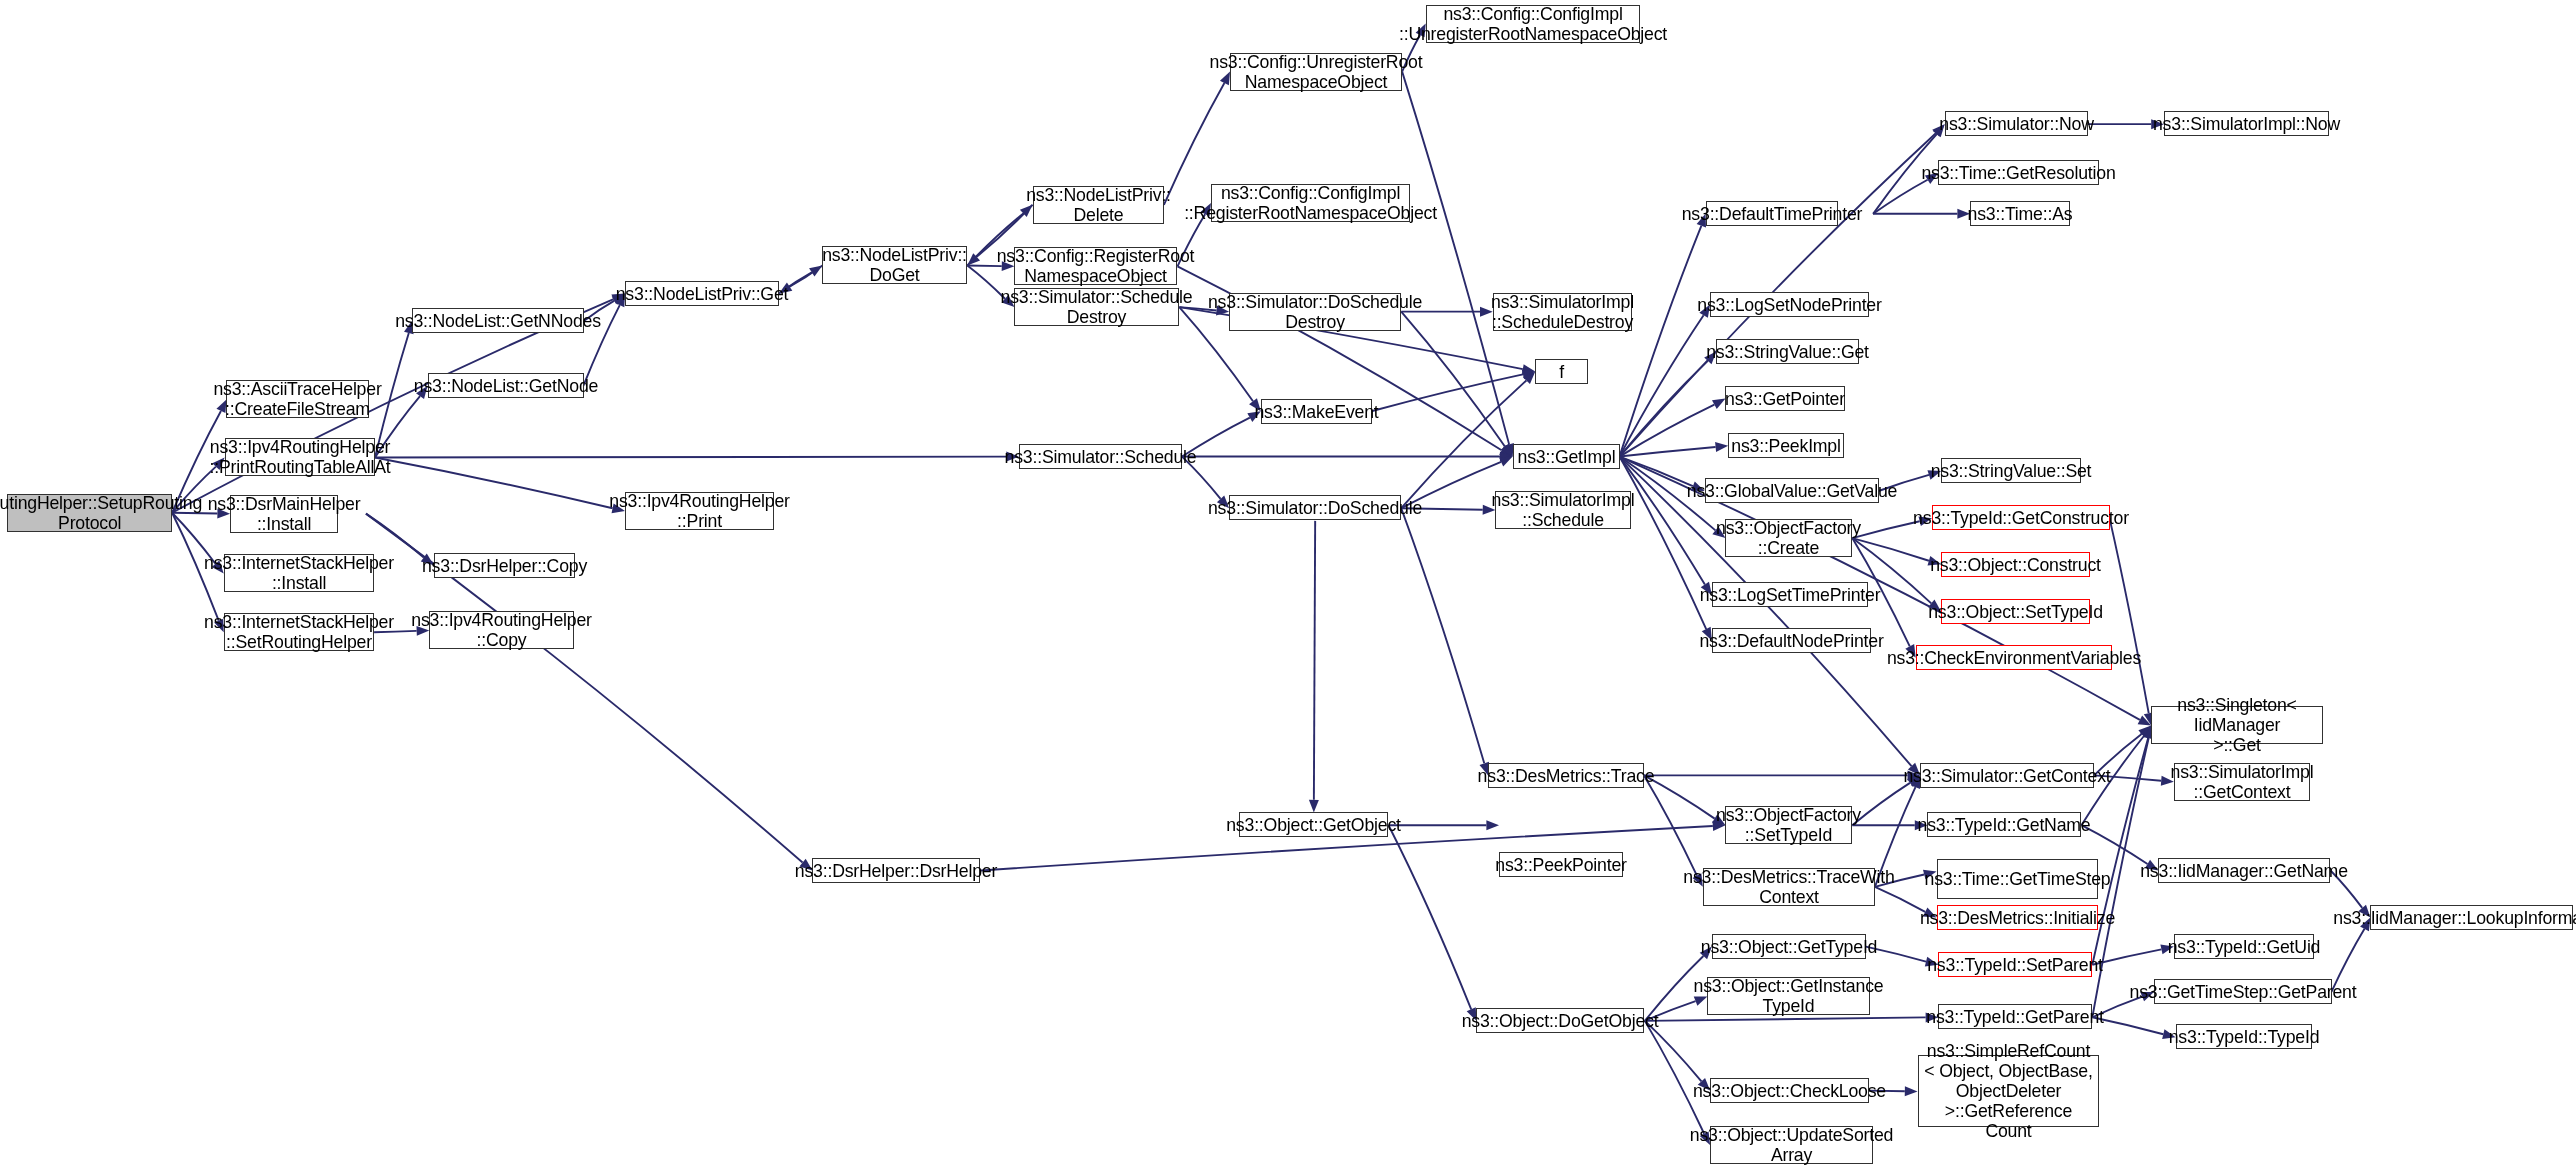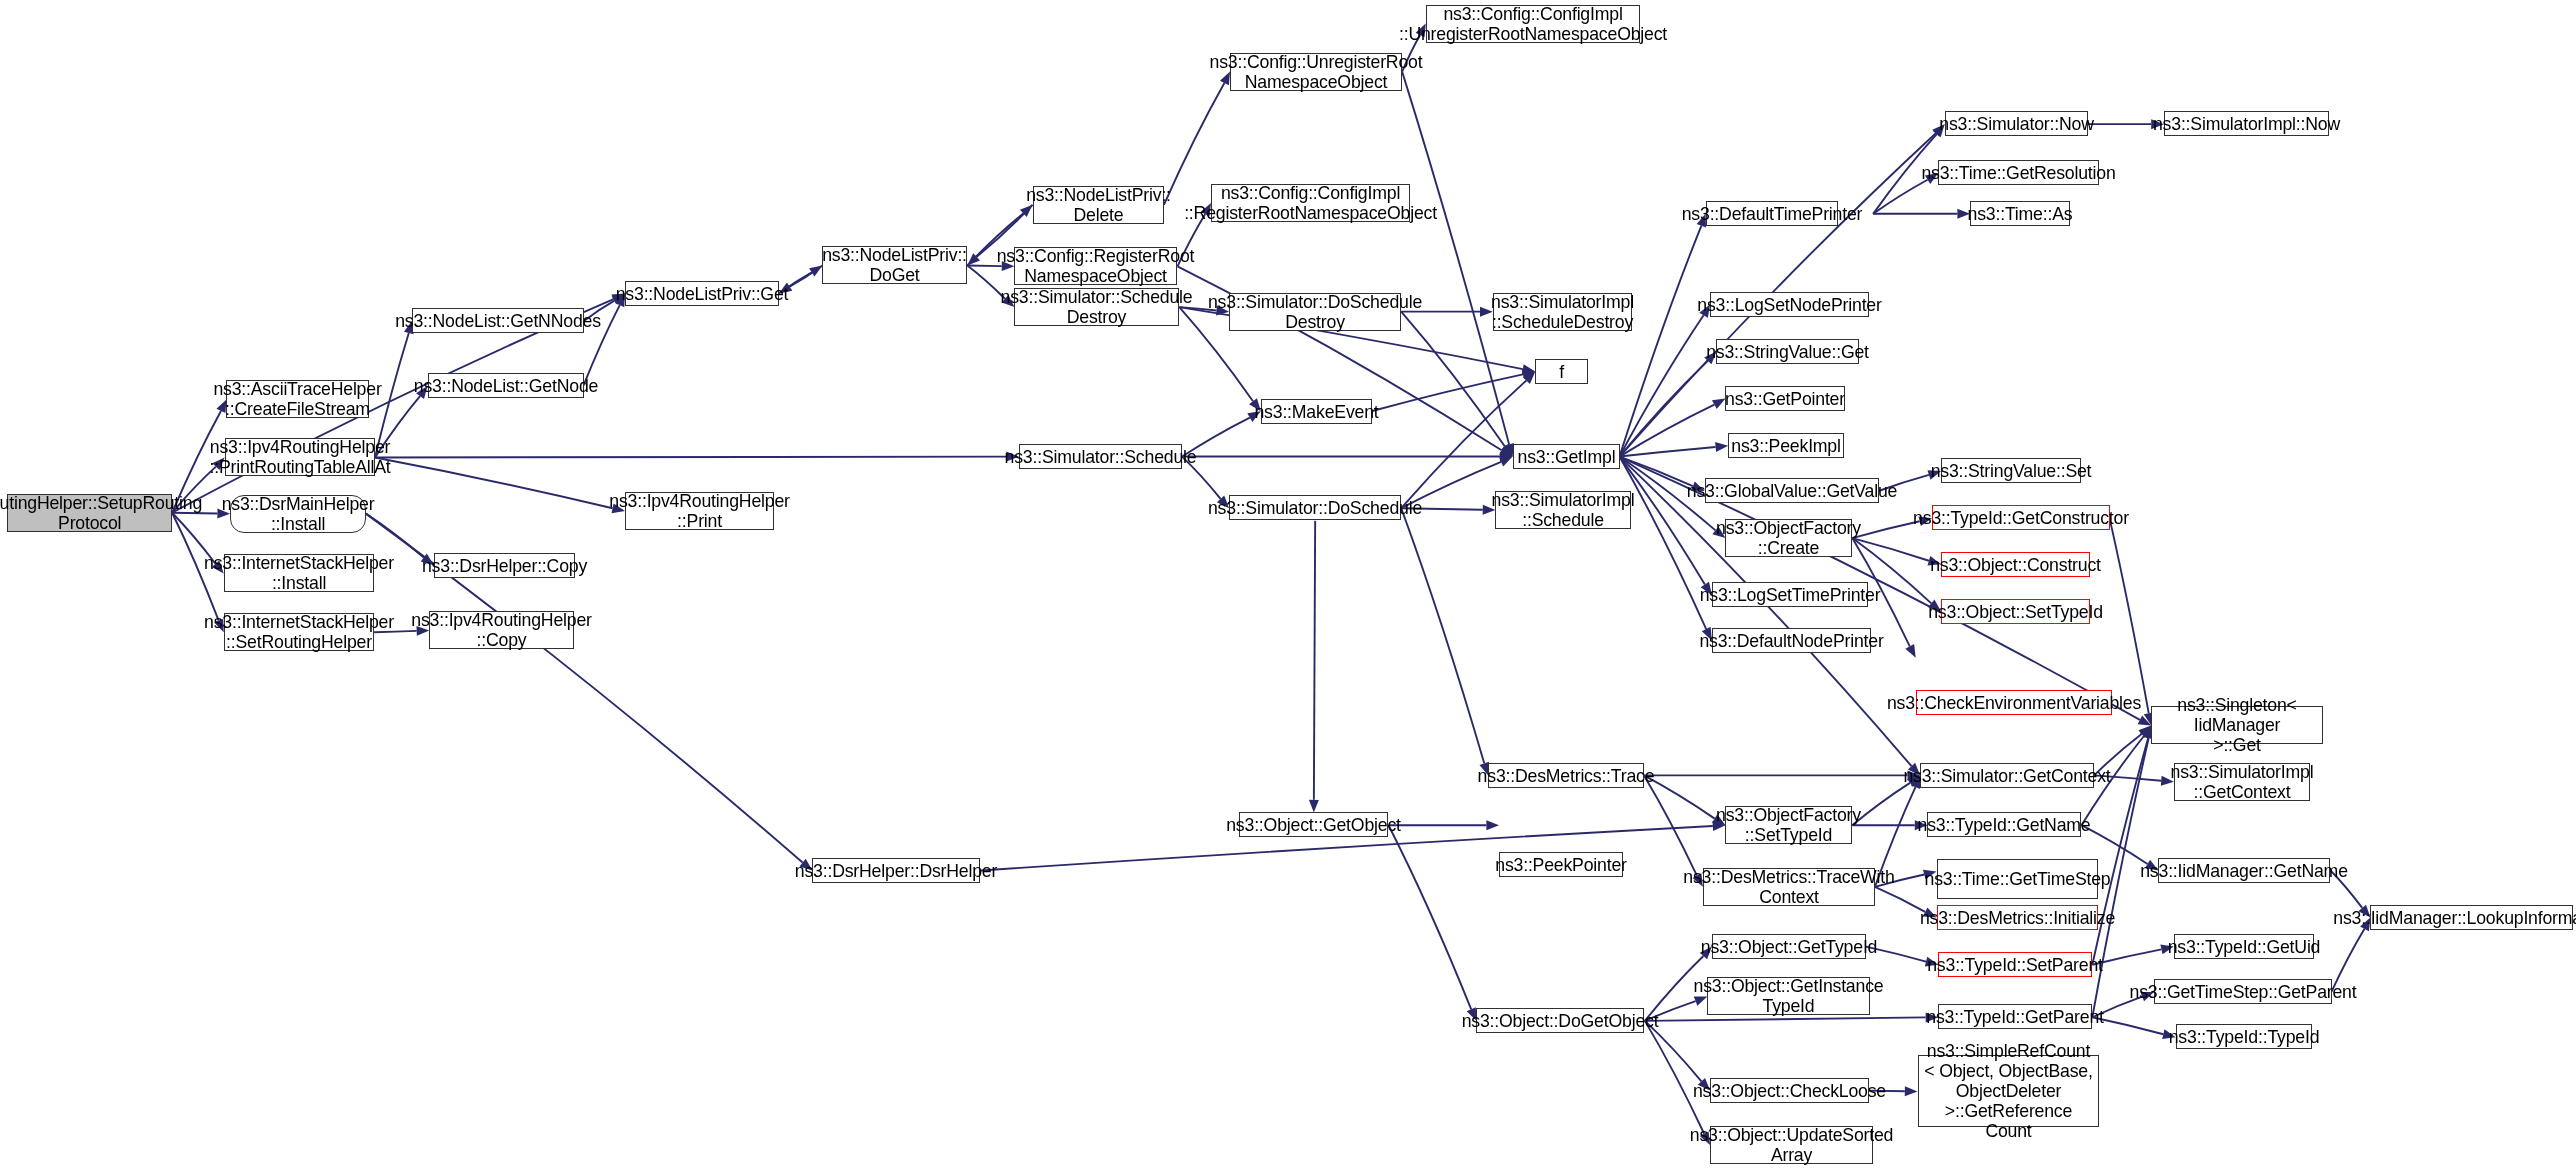--- a/index.html
+++ b/index.html
@@ -241,21 +241,21 @@
       <path d="M 2063 1204 Q 2083.001199965724 1204.3163925919578 2103.002399931448 1204.7407851839157"></path>
       <polygon points="2117,1205 2102.900565539415,1210.239842353704 2103.1042343234813,1199.2417280141274"></polygon>
     </svg>
   <div id="node-layer">
       <div class="node root" style="left: 7.2px; top: 494px; width: 165px; height: 38px;">RoutingHelper::SetupRouting
 Protocol</div>
       <div class="node" style="left: 226px; top: 380px; width: 143px; height: 38px;">ns3::AsciiTraceHelper
 ::CreateFileStream</div>
       <div class="node" style="left: 225px; top: 438px; width: 150px; height: 38px;">ns3::Ipv4RoutingHelper
 ::PrintRoutingTableAllAt</div>
-      <div class="node" style="left: 230px; top: 495px; width: 136px; height: 38px; border-radius: 14px;">ns3::DsrMainHelper
+      <div class="node" style="left: 230px; top: 495px; width: 108px; height: 38px;">ns3::DsrMainHelper
 ::Install</div>
       <div class="node" style="left: 224px; top: 554px; width: 150px; height: 38px;">ns3::InternetStackHelper
 ::Install</div>
       <div class="node" style="left: 224px; top: 613px; width: 150px; height: 38px;">ns3::InternetStackHelper
 ::SetRoutingHelper</div>
       <div class="node" style="left: 412px; top: 308px; width: 172px; height: 25px;">ns3::NodeList::GetNNodes</div>
       <div class="node" style="left: 428px; top: 373px; width: 156px; height: 25px;">ns3::NodeList::GetNode</div>
       <div class="node" style="left: 434px; top: 553px; width: 141px; height: 25px;">ns3::DsrHelper::Copy</div>
       <div class="node" style="left: 429px; top: 611px; width: 145px; height: 38px;">ns3::Ipv4RoutingHelper
 ::Copy</div>
@@ -298,21 +298,21 @@
       <div class="node" style="left: 1728px; top: 433px; width: 116px; height: 25px;">ns3::PeekImpl</div>
       <div class="node" style="left: 1705px; top: 478px; width: 174px; height: 25px;">ns3::GlobalValue::GetValue</div>
       <div class="node" style="left: 1941px; top: 458px; width: 140px; height: 25px;">ns3::StringValue::Set</div>
       <div class="node" style="left: 1725px; top: 519px; width: 127px; height: 38px;">ns3::ObjectFactory
 ::Create</div>
       <div class="node red" style="left: 1932px; top: 505px; width: 178px; height: 25px;">ns3::TypeId::GetConstructor</div>
       <div class="node red" style="left: 1941px; top: 552px; width: 149px; height: 25px;">ns3::Object::Construct</div>
       <div class="node red" style="left: 1941px; top: 599px; width: 149px; height: 25px;">ns3::Object::SetTypeId</div>
       <div class="node" style="left: 1712px; top: 582px; width: 156px; height: 25px;">ns3::LogSetTimePrinter</div>
       <div class="node" style="left: 1712px; top: 628px; width: 159px; height: 25px;">ns3::DefaultNodePrinter</div>
-      <div class="node red" style="left: 1916px; top: 645px; width: 196px; height: 25px; margin-top: 45px;">ns3::CheckEnvironmentVariables</div>
+      <div class="node red" style="left: 1916px; top: 645px; width: 196px; height: 25px;">ns3::CheckEnvironmentVariables</div>
       <div class="node" style="left: 2151px; top: 706px; width: 172px; height: 38px;">ns3::Singleton&lt; IidManager
 &gt;::Get</div>
       <div class="node" style="left: 1488px; top: 763px; width: 156px; height: 25px;">ns3::DesMetrics::Trace</div>
       <div class="node" style="left: 1920px; top: 763px; width: 174px; height: 25px;">ns3::Simulator::GetContext</div>
       <div class="node" style="left: 2174px; top: 763px; width: 136px; height: 38px;">ns3::SimulatorImpl
 ::GetContext</div>
       <div class="node" style="left: 1239px; top: 812px; width: 149px; height: 25px;">ns3::Object::GetObject</div>
       <div class="node" style="left: 1499px; top: 812px; width: 124px; height: 25px; margin-top: 40px;">ns3::PeekPointer</div>
       <div class="node" style="left: 1725px; top: 806px; width: 127px; height: 38px;">ns3::ObjectFactory
 ::SetTypeId</div>

